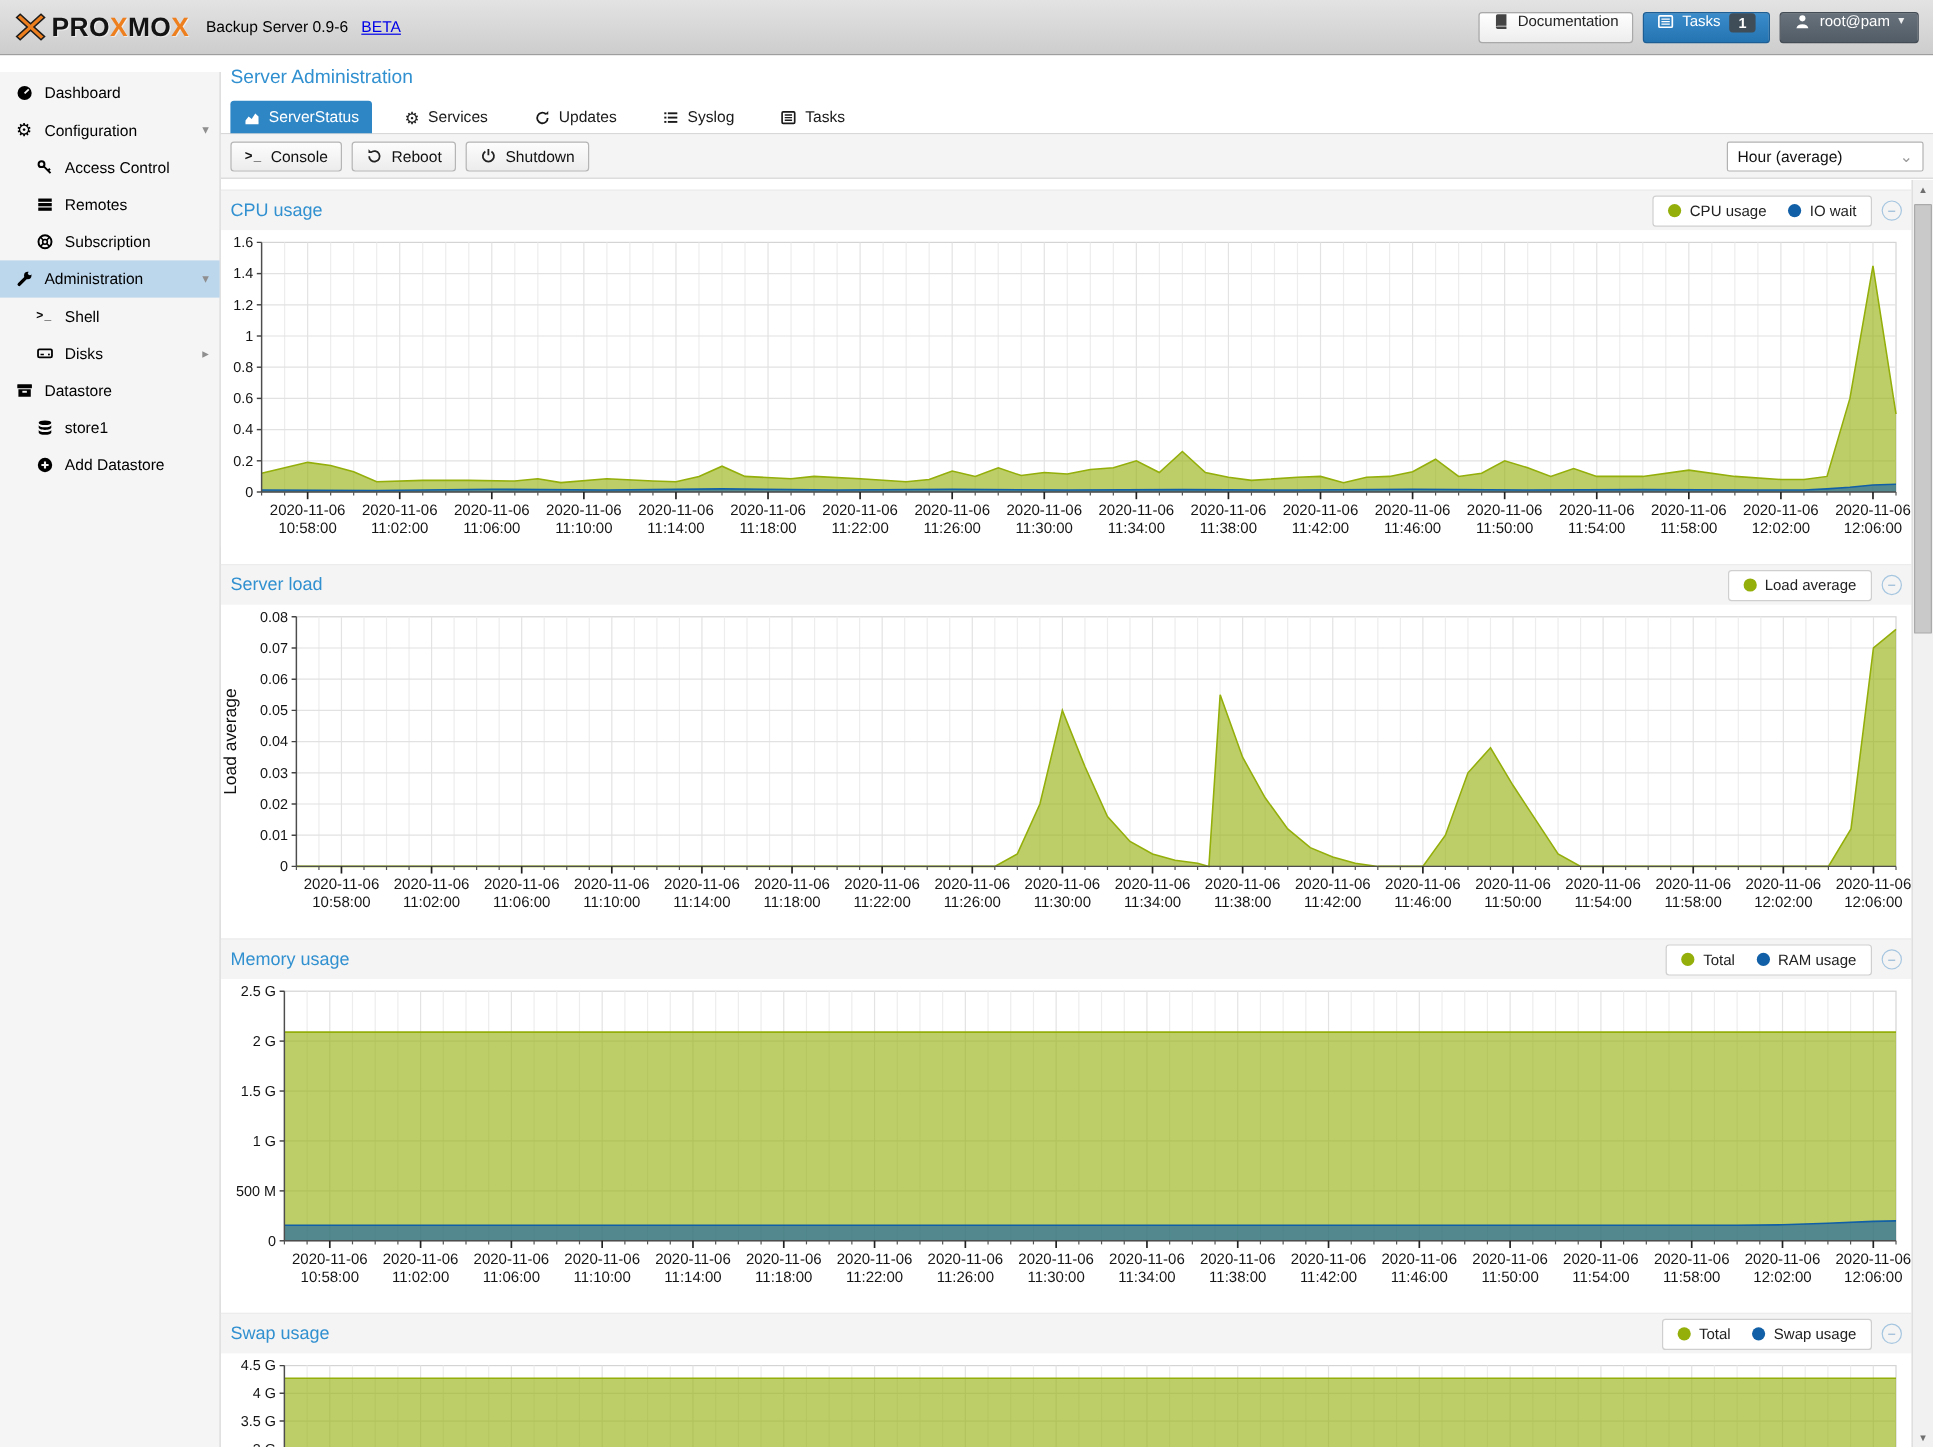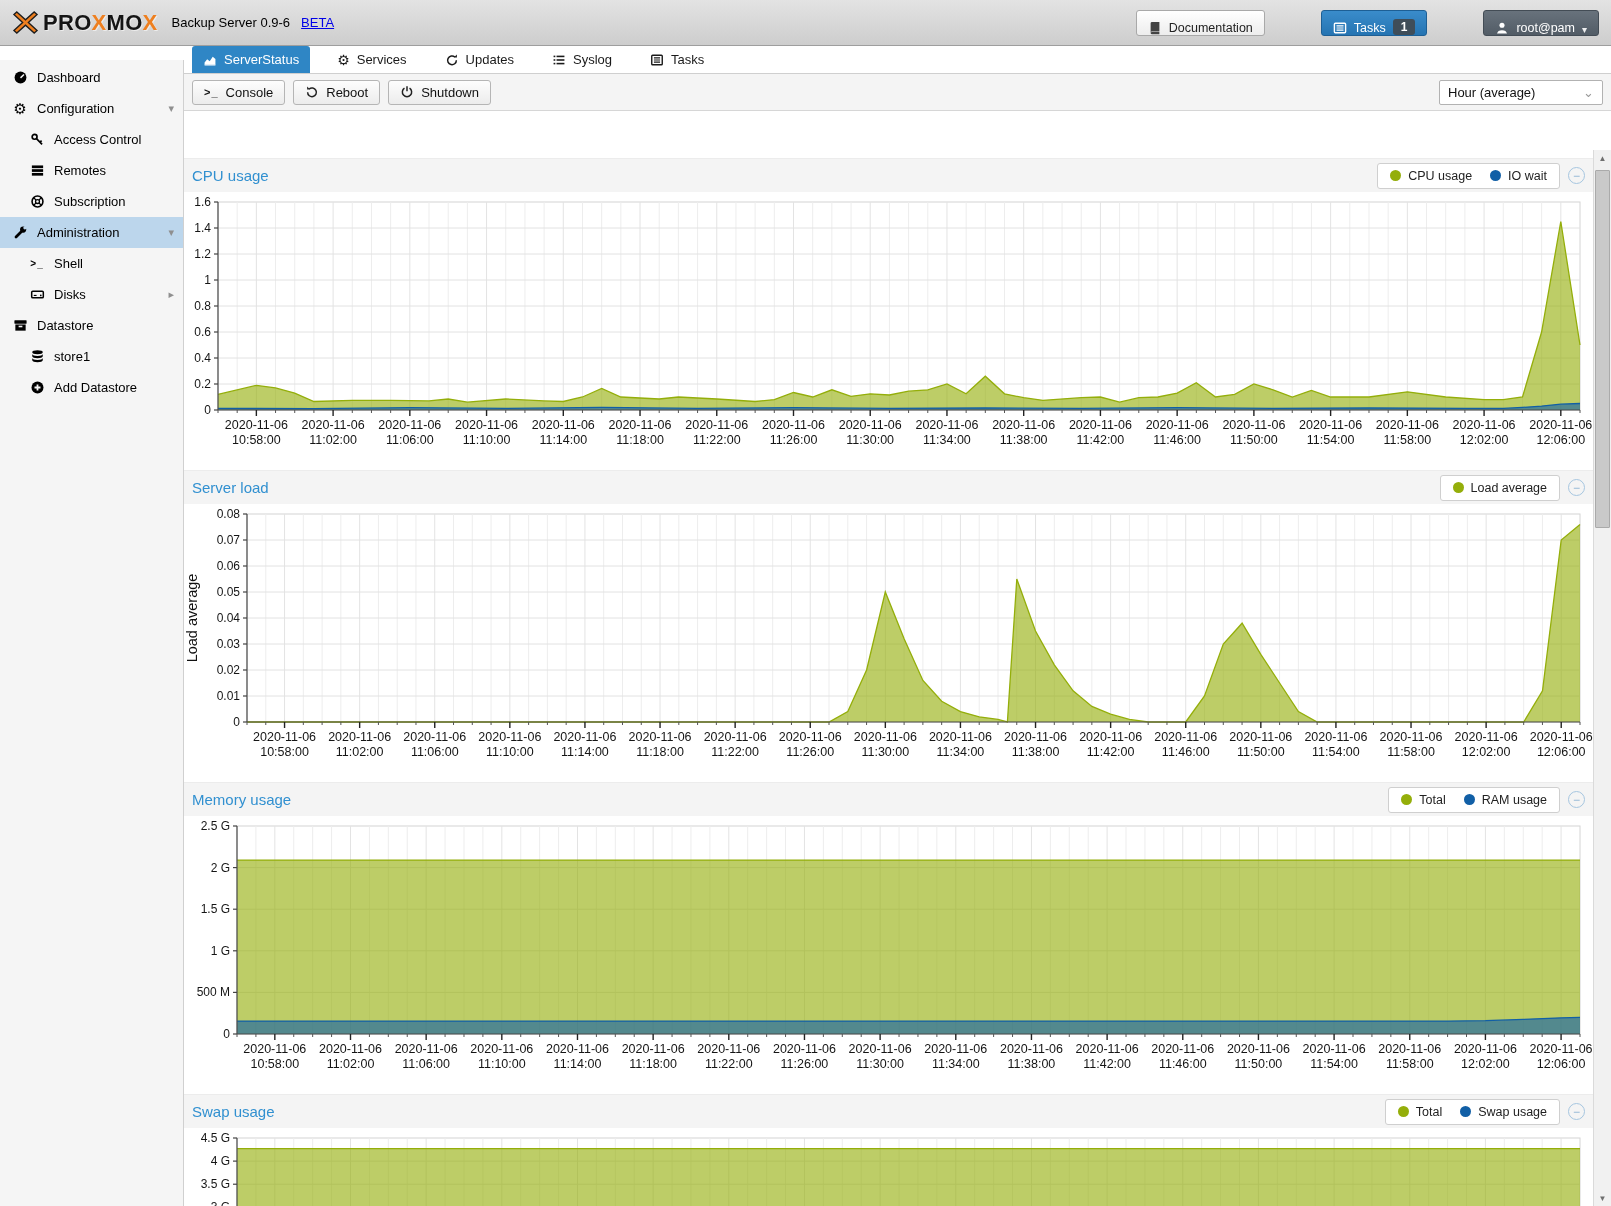--- a/index.html
+++ b/index.html
@@ -11,22 +11,22 @@
           background:linear-gradient(#e3e3e3,#cdcdcd);border-bottom:1px solid #9e9e9e;
           display:flex;align-items:center;padding:0 12px;gap:6px;z-index:5;}
   .brand{display:flex;align-items:center;gap:4px;}
   .logo-x{width:27px;height:27px;display:inline-block;}
   .brand-text{font-size:22px;font-weight:bold;letter-spacing:.3px;color:#141414;
               text-shadow:1px 1px 0 rgba(255,255,255,.55);}
   .brand-text .ox{color:#ee7f1f;}
   .product{font-size:13px;color:#000;margin-left:8px;}
   .beta{font-size:13px;color:#0000e8;text-decoration:underline;margin-left:5px;cursor:pointer;}
   .top-actions{margin-left:auto;display:flex;gap:8px;align-items:center;}
-  .tbtn{height:26px;display:inline-flex;align-items:flex-end;gap:7px;padding:0 11px;
-        border-radius:3px;font-size:12.5px;cursor:pointer;white-space:nowrap;margin-left:48px;}
+  .tbtn{height:26px;display:inline-flex;align-items:flex-start;gap:7px;padding:0 11px;
+        border-radius:3px;font-size:12.5px;cursor:pointer;white-space:nowrap;}
   .tbtn svg{width:14px;height:14px;}
   .tbtn.light{background:linear-gradient(#ffffff,#ededed);border:1px solid #a9a9a9;color:#222;}
   .tbtn.blue{background:linear-gradient(#3a8ccb,#2574b2);border:1px solid #1d5f95;color:#fff;}
   .tbtn.dark{background:linear-gradient(#68727c,#525c66);border:1px solid #434c55;color:#fff;}
   .badge{background:#3f4d59;border-radius:3px;padding:1px 8px;font-size:12px;font-weight:bold;color:#fff;}
   .chev{font-size:10px;opacity:.9;}
   
   .sidebar{position:absolute;left:0;top:60px;width:184px;bottom:0;background:#f5f5f5;
            border-right:1px solid #d0d0d0;padding-top:2px;}
   .side-item{display:flex;align-items:center;height:31px;padding-left:10px;font-size:13px;
@@ -232,20 +232,21 @@
           <svg viewBox="0 0 16 16">
             <circle cx="8" cy="8" r="6.4" fill="currentColor"></circle>
             <path d="M8 4.8v6.4M4.8 8h6.4" stroke="#f5f5f5" stroke-width="1.9"></path>
           </svg>
         </span>
         <span>Add Datastore</span>
       </div>
     </nav>
 
   <div class="content">
+    <div class="page-title">Server Administration</div>
     <div class="tabbar" id="tabbar">
         <span class="tab active">
           <span class="ticon">
             <svg viewBox="0 0 16 16" fill="currentColor">
               <path d="M1.8 13.2v-2.4l3-3.8 2.9 2.4 3.4-5.2 3.1 2.7v6.3z"></path>
               <path d="M1.8 13.6h12.4" stroke="currentColor" stroke-width="1.4"></path>
             </svg>
           </span>
           <span>ServerStatus</span>
         </span>

